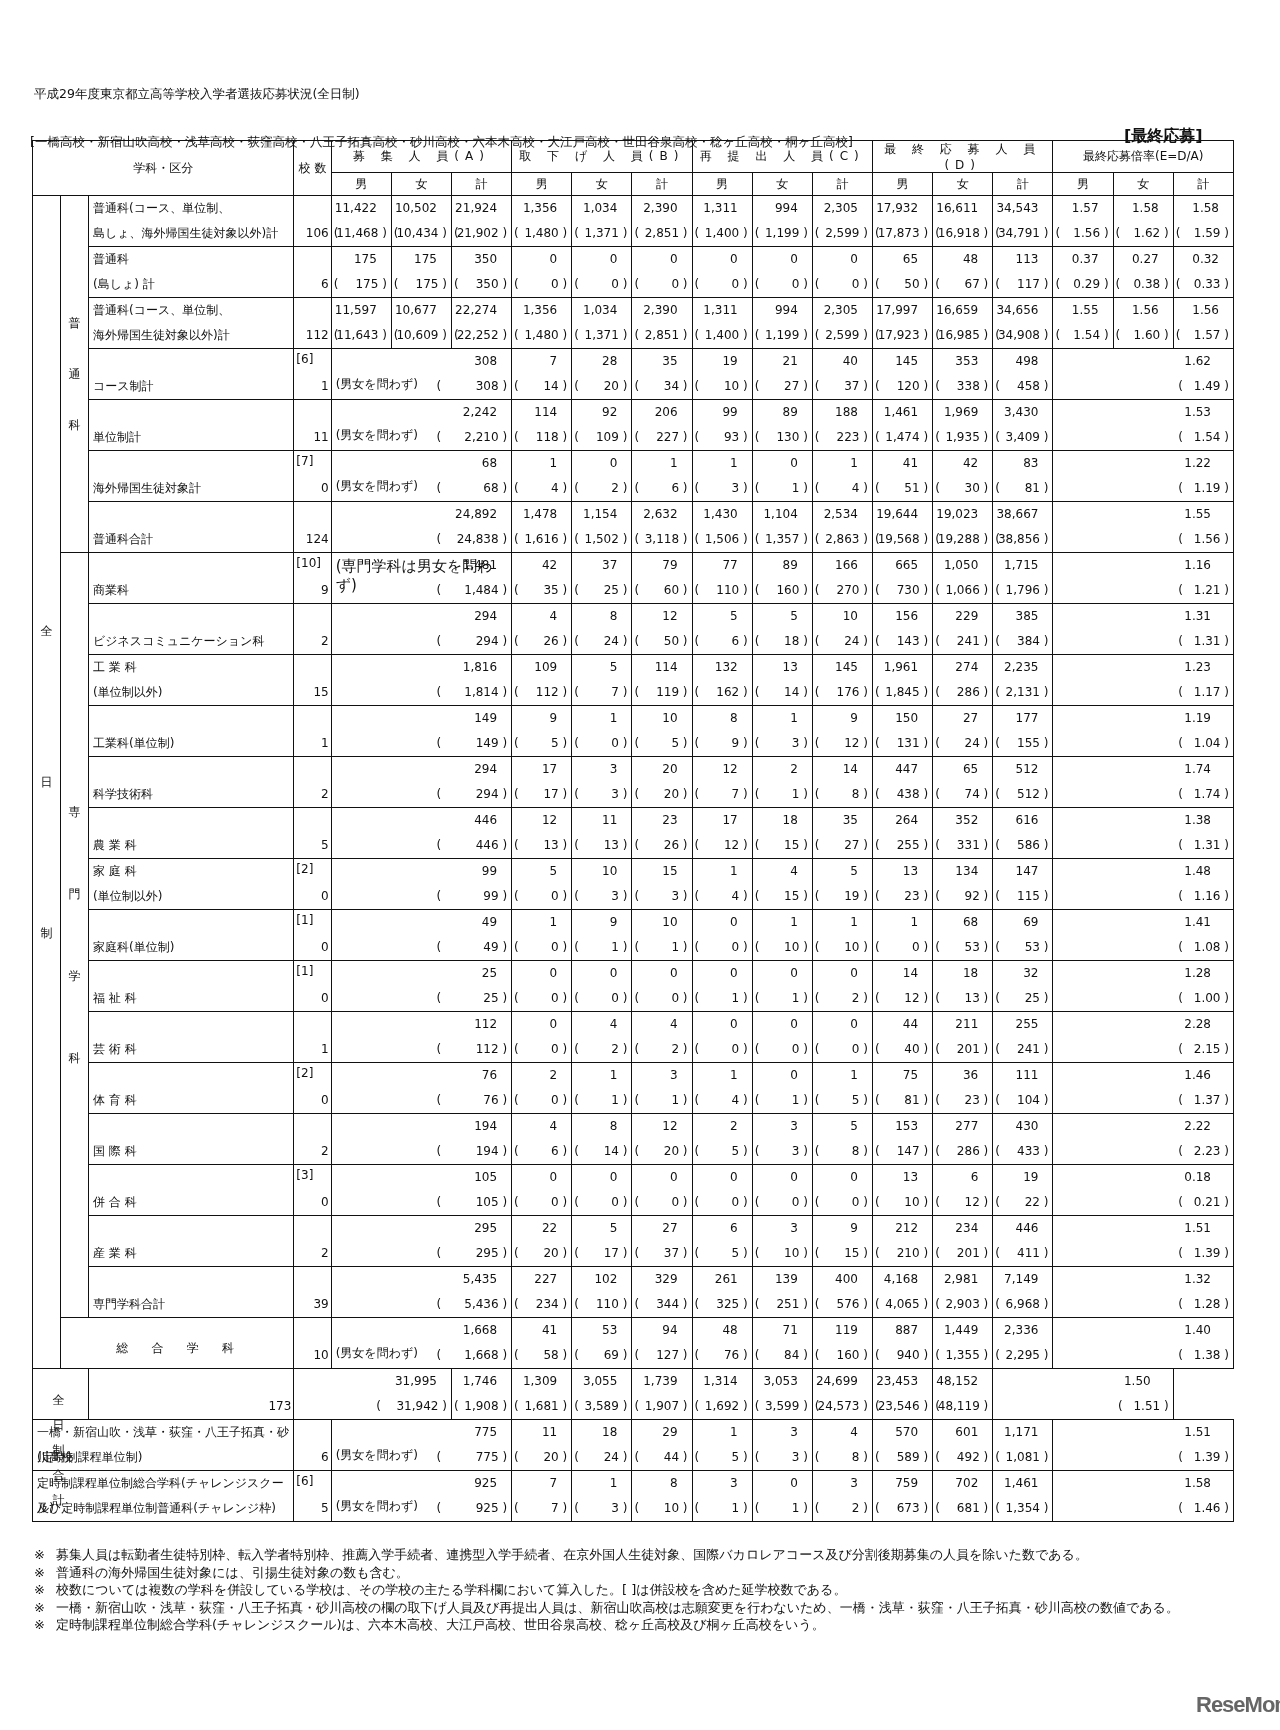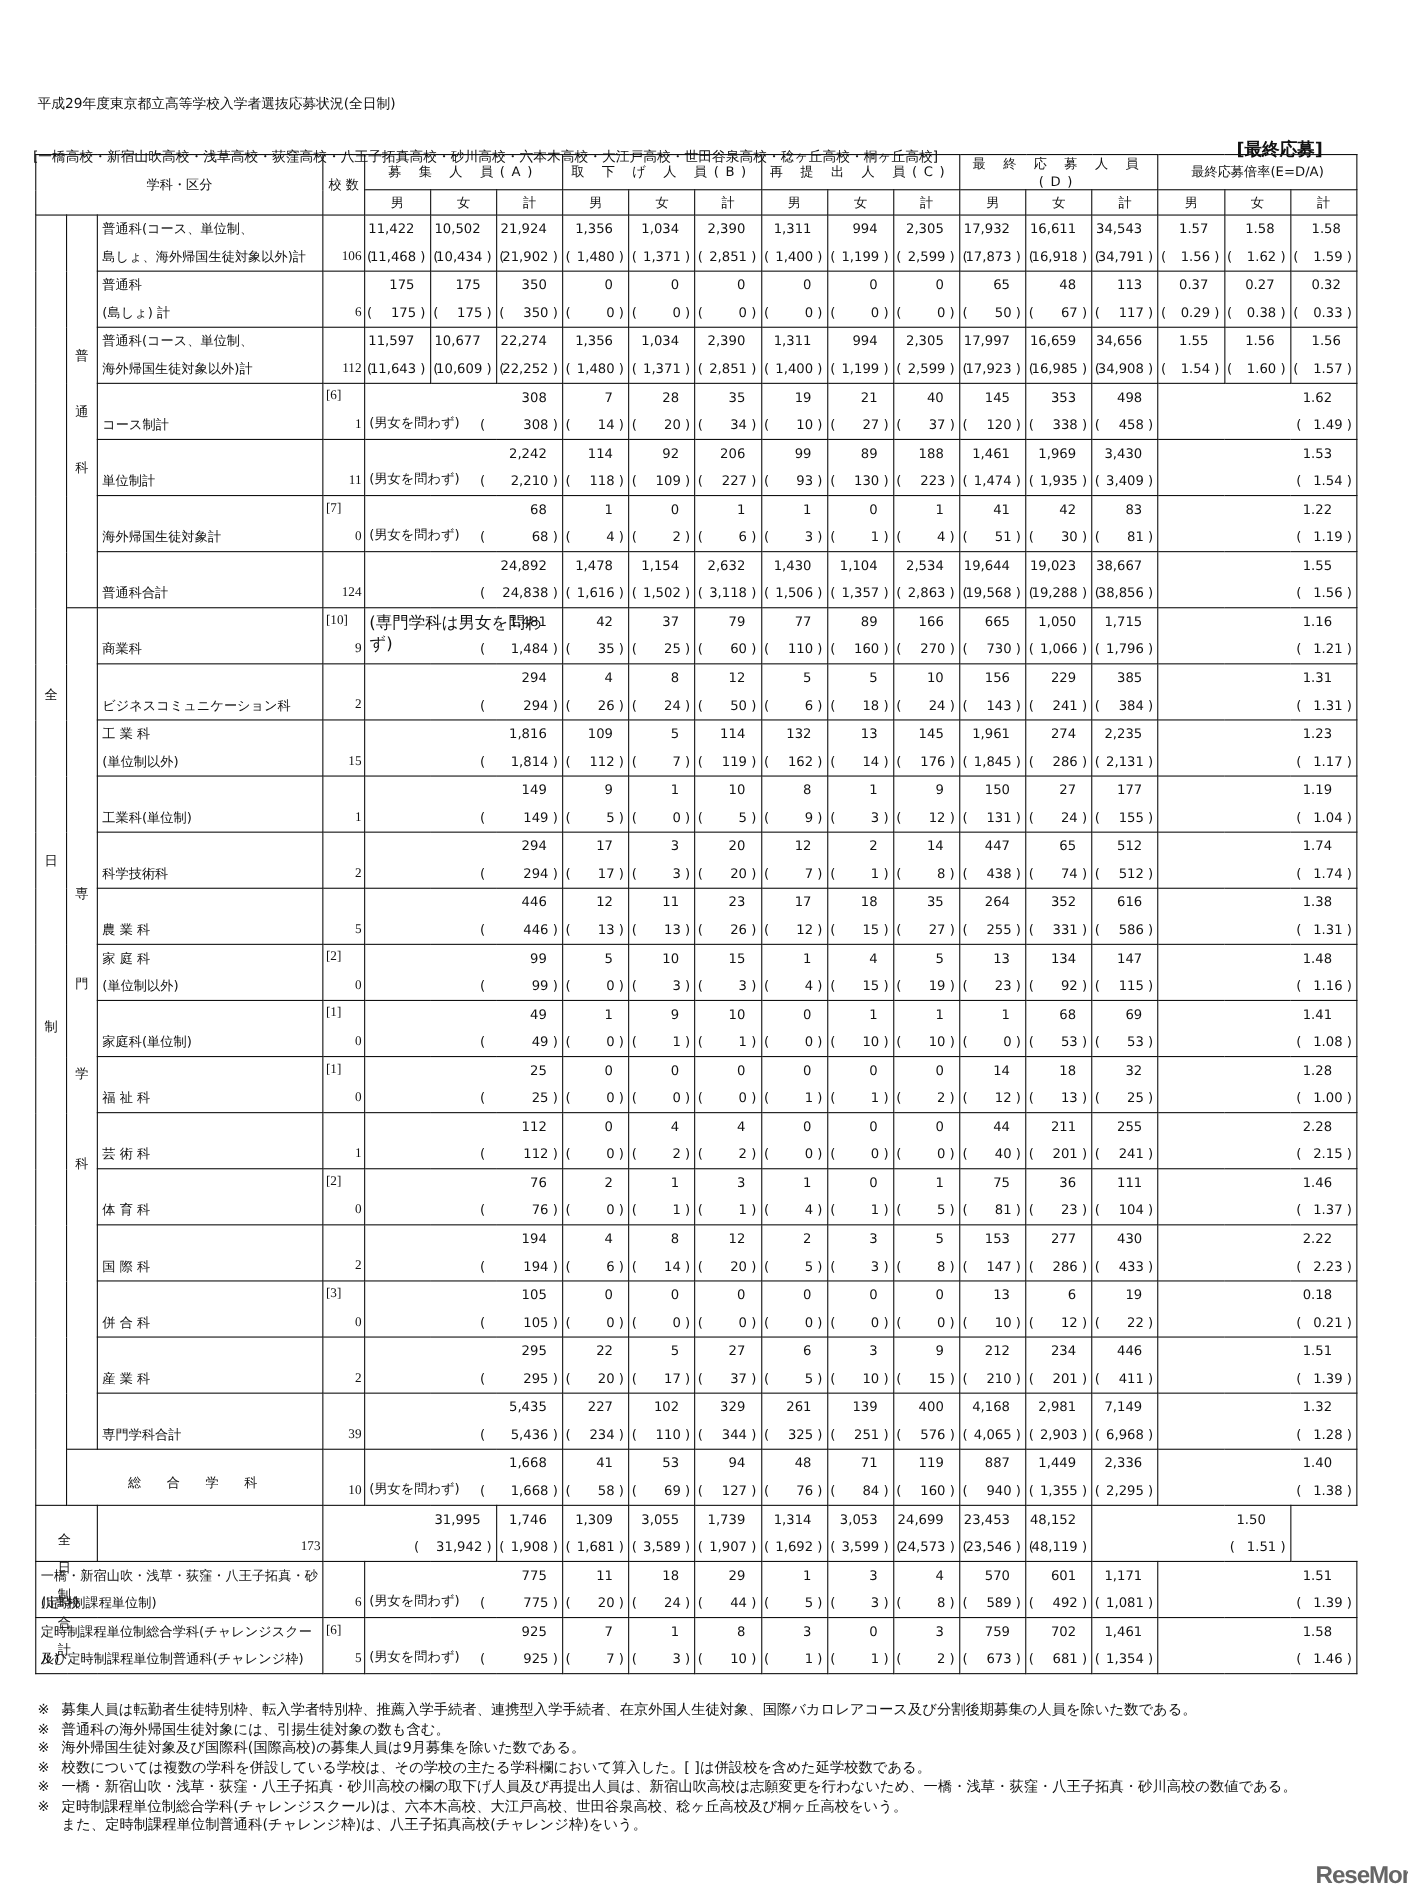--- a/index.html
+++ b/index.html
@@ -10,21 +10,21 @@
   table.main { position:absolute; left:32px; top:140px; width:1202px; border-collapse:collapse; table-layout:fixed; font-size:11.5px; }
   table.main td, table.main th { border:1.5px solid #111; padding:0; font-weight:normal; }
   table.main th { text-align:center; height:22px; font-size:12px; }
   th.grp { letter-spacing:6px; }
   .vcell { text-align:center; vertical-align:middle; font-size:12px; }
   .vstack span { display:block; }
   .lbl { padding-left:4px !important; vertical-align:top; font-size:12px; }
   .lbl .l1 { display:block; height:25px; line-height:25px; }
   .lbl .l2 { display:block; height:25px; line-height:25px; }
   .lbl.center { text-align:center; letter-spacing:8px; vertical-align:bottom; }
-  .sch { position:relative; font-size:12px;font-family:Liberation Serif, serif; }
+  .sch { position:relative; font-size:12px; }
   .sch .br { position:absolute; left:2px; top:3px; }
   .sch .n { position:absolute; right:2px; bottom:6px; }
   .num { position:relative; height:50px; font-size:12px; }
   .num .cur { position:absolute; right:14px; top:5px; }
   .num .prev { position:absolute; right:4px; bottom:6px; }
   .num .lp { position:absolute; left:2px; bottom:6px; }
   .ratiowide .cur { right:22px; }
   .merged-a { position:relative; font-size:12px; }
   .merged-a .note { position:absolute; left:4px; bottom:6px; }
   .merged-a .note.small { font-size:15px; bottom:8px; }
@@ -1882,19 +1882,17 @@
           <span class="lp" style="left: auto; right: 50px;">(</span>
           <span class="prev">1.46 )</span>
         </td>
       </tr>
     </tbody>
 </table>
 
 <div class="footnotes" id="footnotes">
     <div class="fn"><span class="mk">※</span><span>募集人員は転勤者生徒特別枠、転入学者特別枠、推薦入学手続者、連携型入学手続者、在京外国人生徒対象、国際バカロレアコース及び分割後期募集の人員を除いた数である。</span></div>
     <div class="fn"><span class="mk">※</span><span>普通科の海外帰国生徒対象には、引揚生徒対象の数も含む。</span></div>
-    <div class="fn"><span class="mk">※</span><span>海外帰国生徒対象及び国際科(国際高校)の募集人員は9月募集を除いた数である。</span></div>
     <div class="fn"><span class="mk">※</span><span>校数については複数の学科を併設している学校は、その学校の主たる学科欄において算入した。[ ]は併設校を含めた延学校数である。</span></div>
     <div class="fn"><span class="mk">※</span><span>一橋・新宿山吹・浅草・荻窪・八王子拓真・砂川高校の欄の取下げ人員及び再提出人員は、新宿山吹高校は志願変更を行わないため、一橋・浅草・荻窪・八王子拓真・砂川高校の数値である。</span></div>
     <div class="fn"><span class="mk">※</span><span>定時制課程単位制総合学科(チャレンジスクール)は、六本木高校、大江戸高校、世田谷泉高校、稔ヶ丘高校及び桐ヶ丘高校をいう。</span></div>
-    <div class="fn cont">また、定時制課程単位制普通科(チャレンジ枠)は、八王子拓真高校(チャレンジ枠)をいう。</div>
   </div>
 <div class="logo">ReseMom</div>
 
 </body></html>

